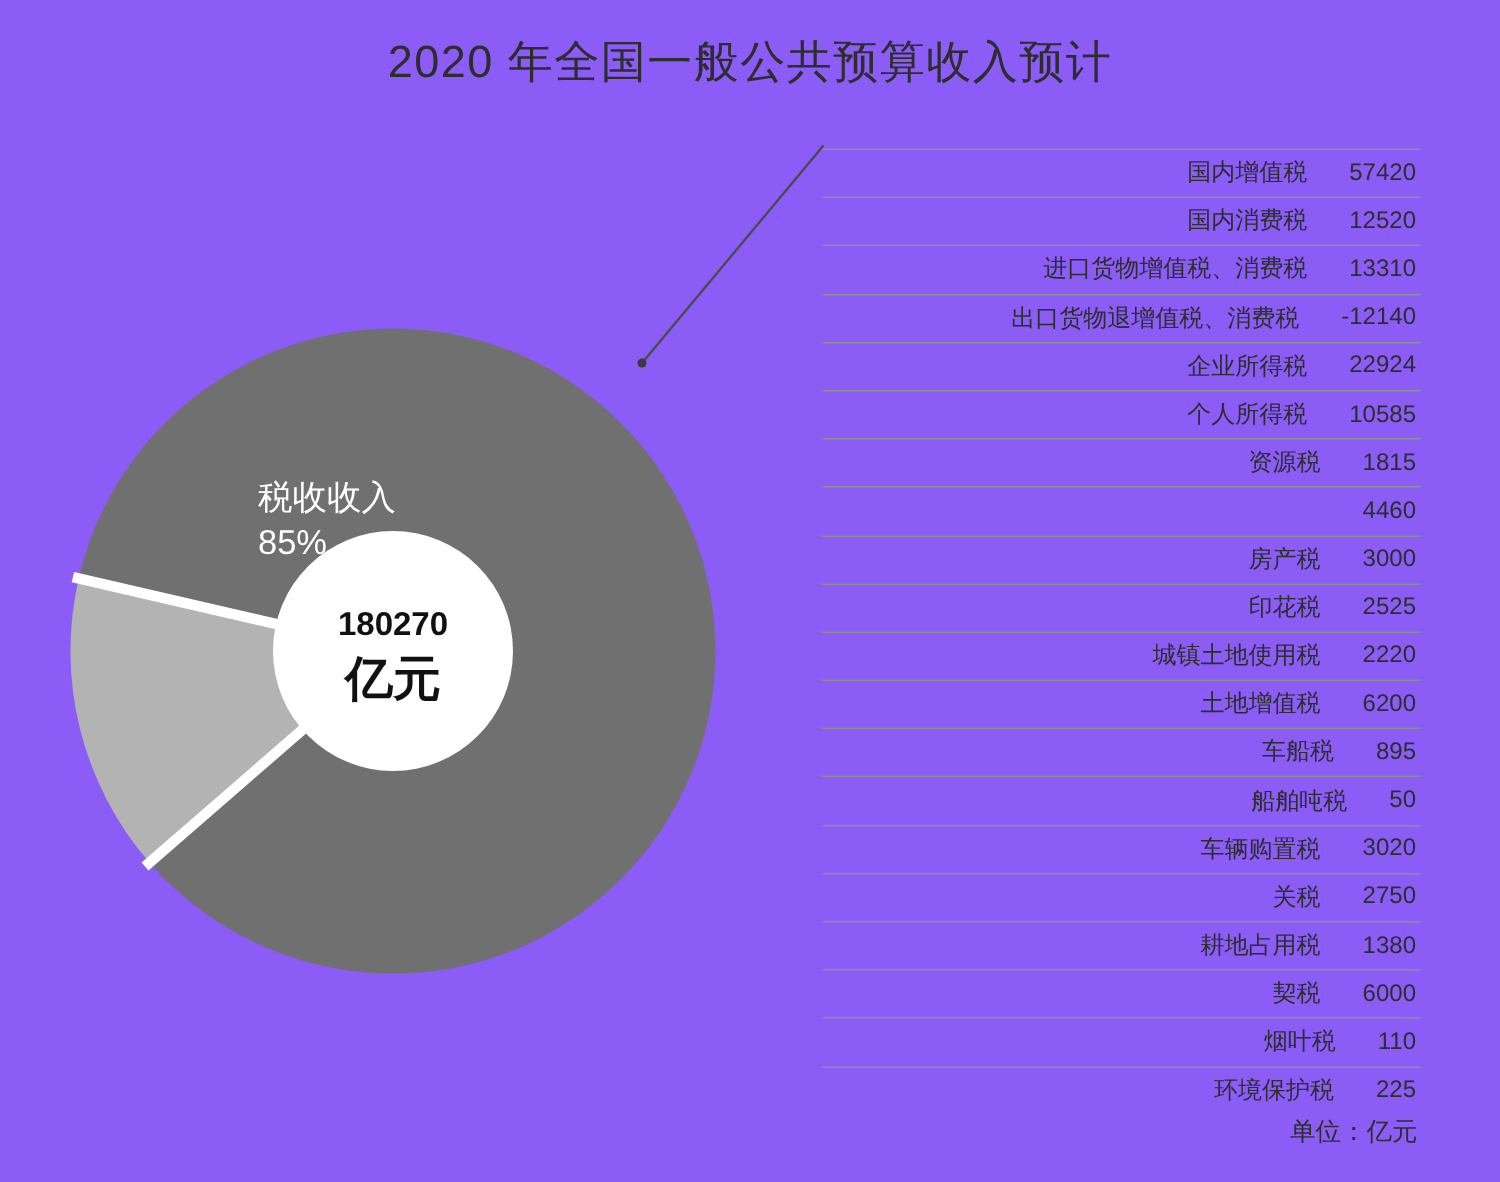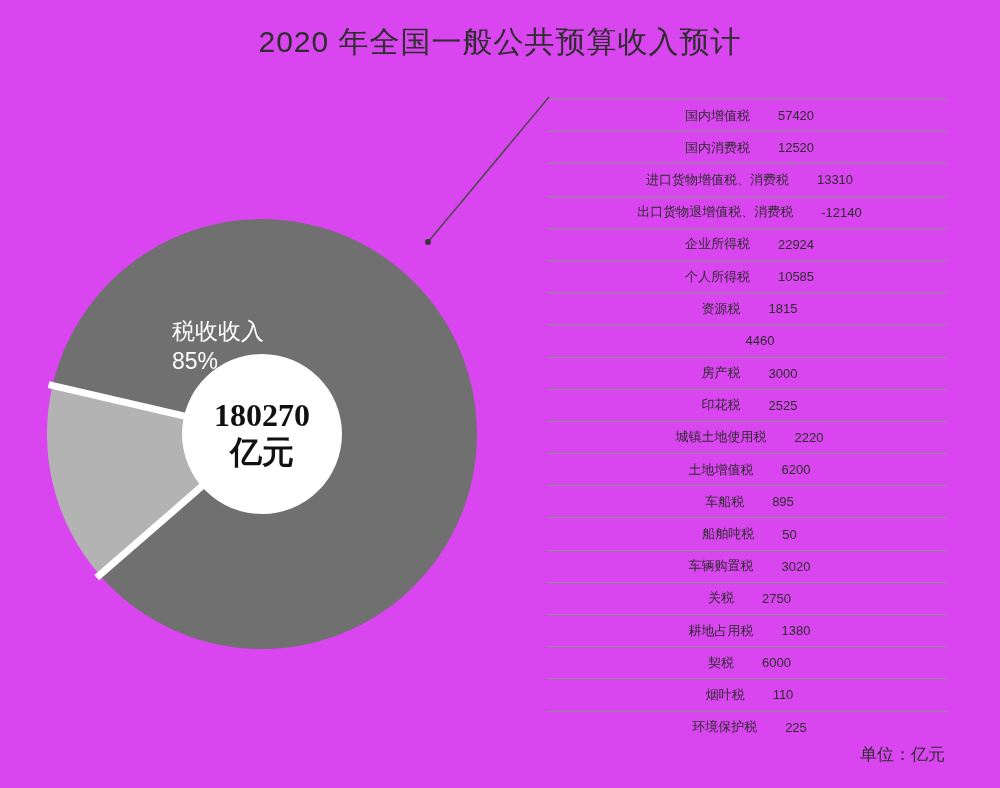--- a/index.html
+++ b/index.html
@@ -5,21 +5,21 @@
   html, body {
     margin: 0;
     padding: 0;
     background: #ffffff;
     font-family: "Liberation Sans", sans-serif;
   }
   .canvas {
     position: relative;
     width: 1000px;
     height: 788px;
-    background: #d946ef;
+    background: #8b5cf6;
     overflow: hidden;
   }
   .title {
     position: absolute;
     top: 20px;
     left: 0;
     width: 1000px;
     text-align: center;
     font-size: 30px;
     line-height: 44px;
@@ -48,36 +48,36 @@
   .center-label {
     position: absolute;
     left: 152px;
     top: 397px;
     width: 220px;
     text-align: center;
     color: #111111;
     font-weight: bold;
     pointer-events: none;
   }
-  .center-label .big  { font-size: 32px; line-height: 37px; font-family: Liberation Serif, serif; }
+  .center-label .big  { font-size: 22px; line-height: 37px; }
   .center-label .unit { font-size: 32px; line-height: 37px; }
   .detail-table {
     position: absolute;
     left: 548px;
     top: 99px;
     width: 399px;
   }
   .detail-table .row {
     box-sizing: border-box;
     height: 32.2px;
     display: flex;
-    justify-content: center;
+    justify-content: flex-end;
     align-items: center;
     border-top: 1px solid #8f8f8f;
-    font-size: 13px;
+    font-size: 16px;
     color: #2d2d2d;
   }
   .detail-table .row:last-of-type {
     border-bottom: 1px solid #8f8f8f;
   }
   .detail-table .lbl { padding-left: 7px; white-space: nowrap; }
   .detail-table .val { padding-right: 3px; white-space: nowrap; margin-left: 28px; }
   .footnote {
     margin-top: 0;
     text-align: right;

